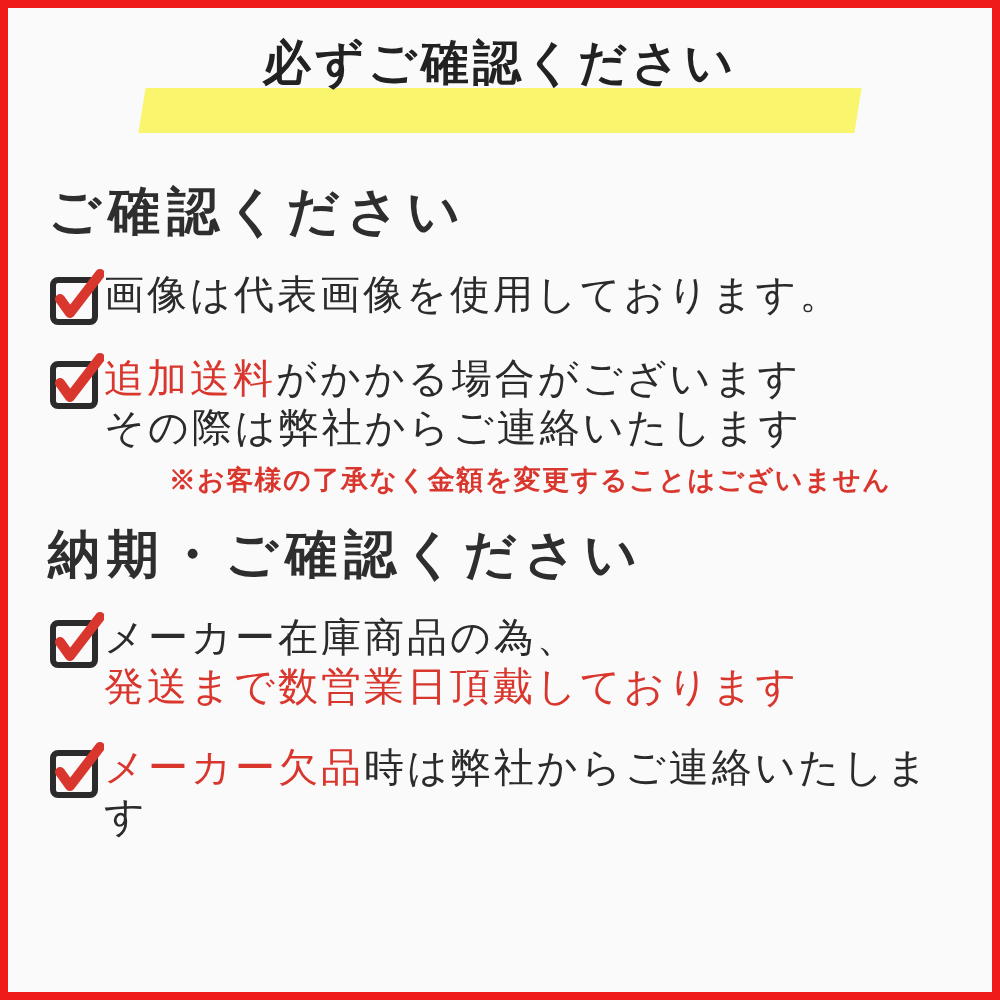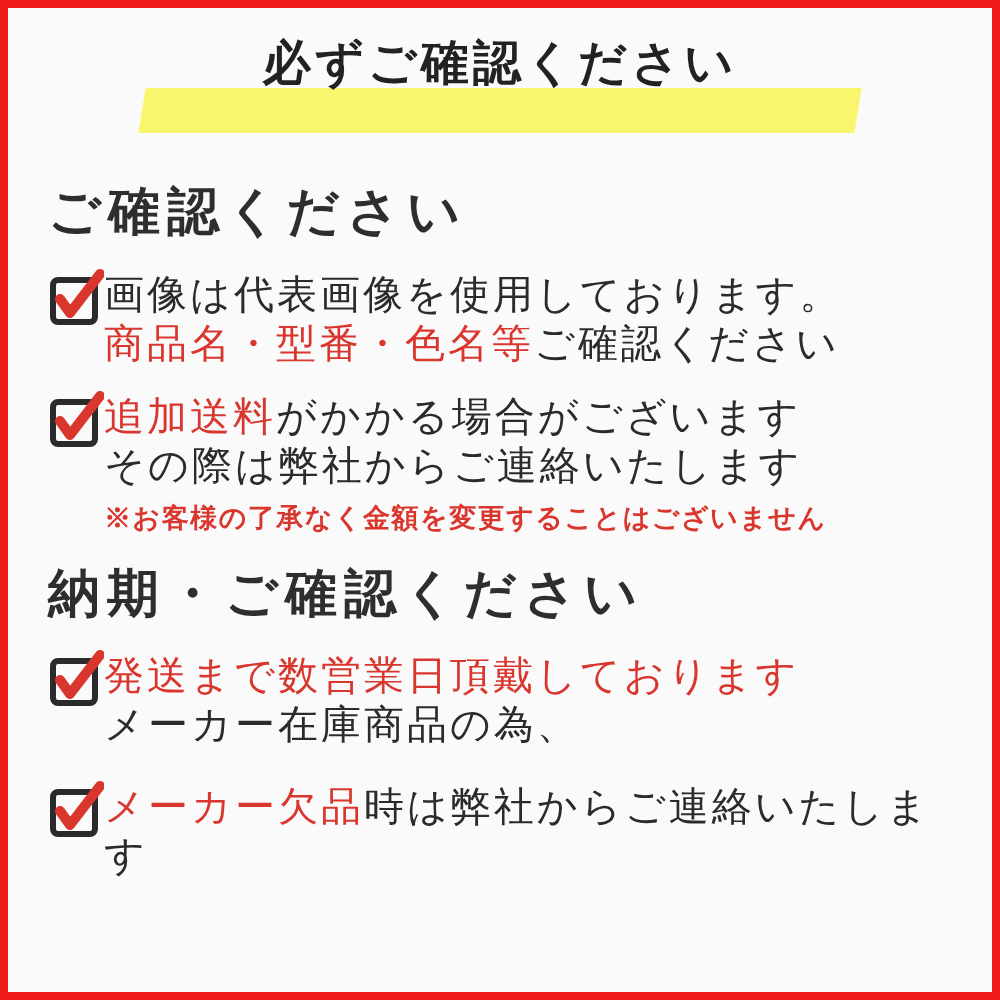--- a/index.html
+++ b/index.html
@@ -71,41 +71,41 @@
     letter-spacing:3px;
     color:var(--black);
   }
   .line .red{color:var(--red);}
   .line .black{color:var(--black);}
   .line.small{
     font-size:27px;
     letter-spacing:1.5px;
     margin-top:12px;
     font-weight:700;
+    text-align:center;
   }
 </style>
 </head>
 <body>
 
 <header class="title-wrap">
   <div class="title-highlight"></div>
   <h1 class="title">必ずご確認ください</h1>
 </header>
 
 <main id="sections">
     <section class="section">
       <h2 class="heading">ご確認ください</h2>
       <div class="item">
         <span class="checkbox"><svg width="56" height="60" viewBox="0 0 56 60" aria-hidden="true">
             <rect x="5" y="14" width="42" height="42" rx="5" fill="none" stroke="var(--black)" stroke-width="6"></rect>
             <path d="M12 33 L22 47 L52 8" fill="none" stroke="var(--red)" stroke-width="10" stroke-linecap="round" stroke-linejoin="round"></path>
           </svg></span>
         <div class="lines">
           <div class="line"><span class="black">画像は代表画像を使用しております。</span></div>
-          <div class="line"><span class="red">商品名・型番・色名等</span><span class="black">ご確認ください</span></div>
         </div>
       </div>
       <div class="item">
         <span class="checkbox"><svg width="56" height="60" viewBox="0 0 56 60" aria-hidden="true">
             <rect x="5" y="14" width="42" height="42" rx="5" fill="none" stroke="var(--black)" stroke-width="6"></rect>
             <path d="M12 33 L22 47 L52 8" fill="none" stroke="var(--red)" stroke-width="10" stroke-linecap="round" stroke-linejoin="round"></path>
           </svg></span>
         <div class="lines">
           <div class="line"><span class="red">追加送料</span><span class="black">がかかる場合がございます</span></div>
           <div class="line"><span class="black">その際は弊社からご連絡いたします</span></div>
@@ -114,22 +114,22 @@
       </div>
     </section>
     <section class="section">
       <h2 class="heading">納期・ご確認ください</h2>
       <div class="item">
         <span class="checkbox"><svg width="56" height="60" viewBox="0 0 56 60" aria-hidden="true">
             <rect x="5" y="14" width="42" height="42" rx="5" fill="none" stroke="var(--black)" stroke-width="6"></rect>
             <path d="M12 33 L22 47 L52 8" fill="none" stroke="var(--red)" stroke-width="10" stroke-linecap="round" stroke-linejoin="round"></path>
           </svg></span>
         <div class="lines">
+          <div class="line"><span class="black">メーカー在庫商品の為、</span></div>
           <div class="line"><span class="red">発送まで数営業日頂戴しております</span></div>
-          <div class="line"><span class="black">メーカー在庫商品の為、</span></div>
         </div>
       </div>
       <div class="item">
         <span class="checkbox"><svg width="56" height="60" viewBox="0 0 56 60" aria-hidden="true">
             <rect x="5" y="14" width="42" height="42" rx="5" fill="none" stroke="var(--black)" stroke-width="6"></rect>
             <path d="M12 33 L22 47 L52 8" fill="none" stroke="var(--red)" stroke-width="10" stroke-linecap="round" stroke-linejoin="round"></path>
           </svg></span>
         <div class="lines">
           <div class="line"><span class="red">メーカー欠品</span><span class="black">時は弊社からご連絡いたします</span></div>
         </div>

